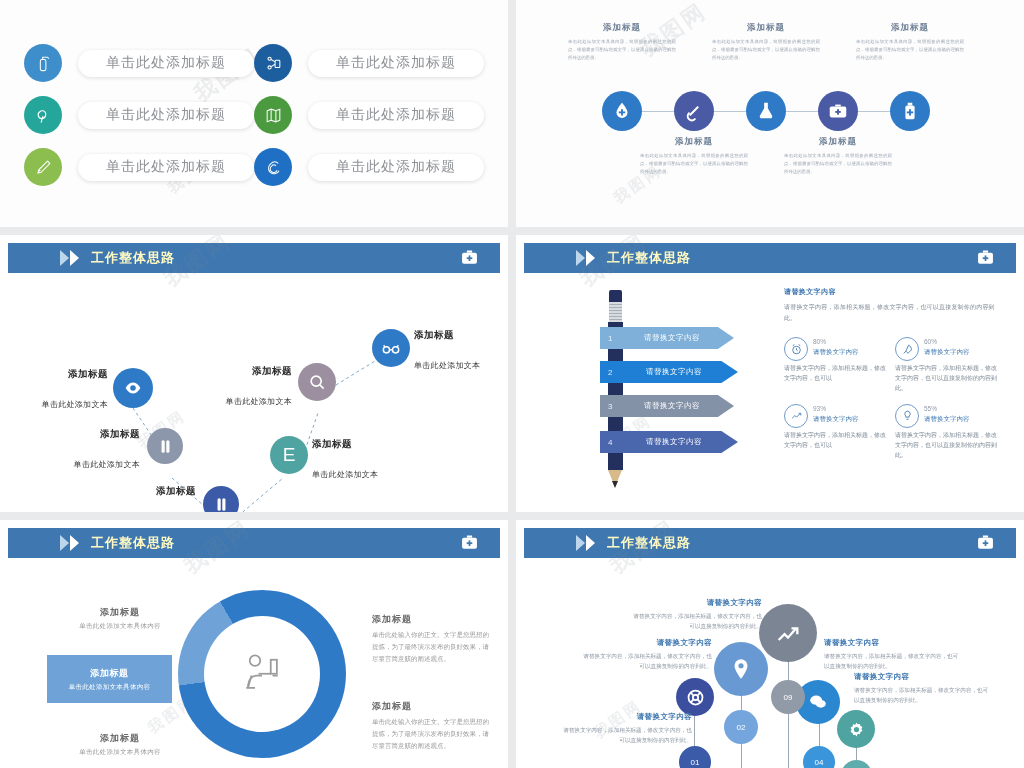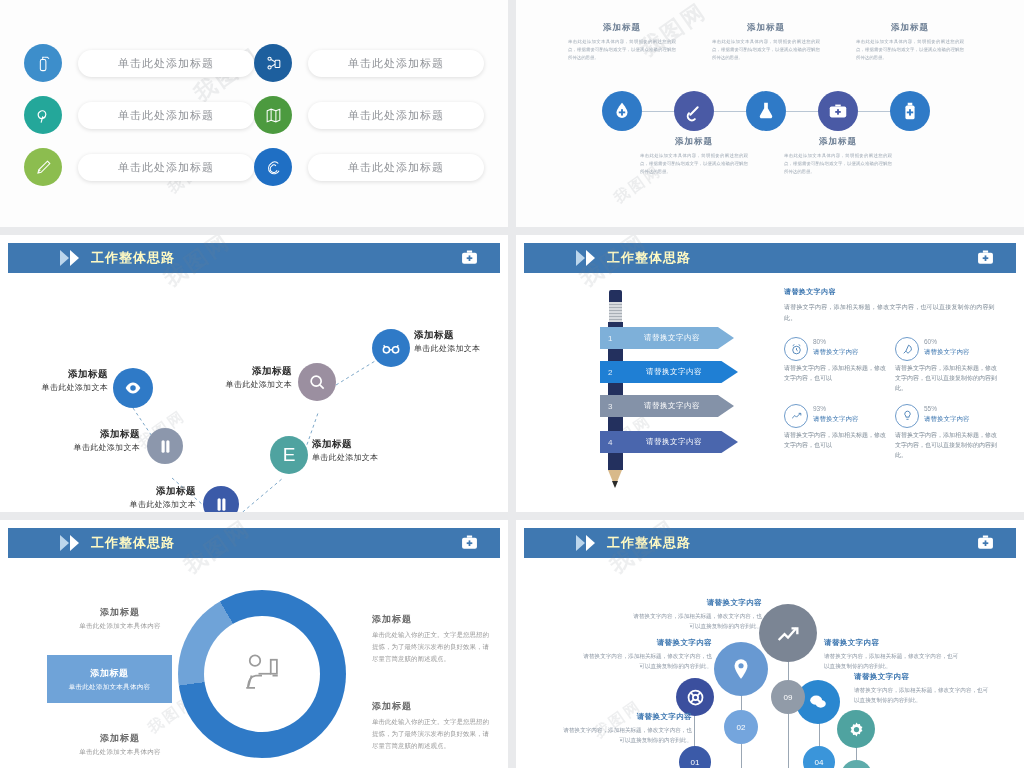--- a/index.html
+++ b/index.html
@@ -55,21 +55,21 @@
     flex:0 0 38px;
   }
   .s1pill {
     margin-left:16px;
     flex:1;
     height:27px;
     background:#fff;
     border-radius:14px;
     box-shadow:0 1px 4px rgba(0,0,0,.13);
     display:flex;align-items:center;justify-content:center;
-    color:#8e9196; font-size:11px; letter-spacing:1px;
+    color:#8e9196; font-size:14px; letter-spacing:1px;
   }
 
   
   .s2 { position:absolute; inset:0; }
   .s2cap { position:absolute; width:120px; text-align:center; }
   .s2cap .t { font-size:8.5px; color:#6f8196; font-weight:bold; letter-spacing:1px; margin-bottom:4px;}
   .s2cap .b { font-size:4.4px; color:#9aa5b1; line-height:1.85; text-align:justify; padding:0 6px; }
   .s2line { position:absolute; top:111px; height:1px; background:#b9c6d4; }
   .s2c {
     position:absolute; width:40px;height:40px;border-radius:50%;
@@ -78,21 +78,21 @@
   }
 
   
   .net { position:absolute; inset:38px 0 0 0; }
   .nnode {
     position:absolute; border-radius:50%;
     display:flex;align-items:center;justify-content:center;
   }
   .nlab { position:absolute; }
   .nlab .t { font-size:9.5px; font-weight:bold; color:#2b2b2b; letter-spacing:.5px; }
-  .nlab .b { font-size:8px; color:#3a3a3a; letter-spacing:.3px; margin-top:1px;}
+  .nlab .b { font-size:8px; color:#3a3a3a; letter-spacing:.3px; margin-top:18px;}
   .nlab.right { text-align:left; }
   .nlab.left { text-align:right; }
 
   
   .pencil { position:absolute; left:88px; top:55px; width:22px; }
   .p-cap { width:13px;height:12px;background:#23305e;margin:0 auto;border-radius:2px 2px 0 0; }
   .p-fer { width:13px;height:20px;margin:0 auto;
            background:repeating-linear-gradient(to bottom,#d7dade 0 2px,#a9afb6 2px 3px); }
   .p-body { width:15px;margin:0 auto;background:#23305e;height:148px; }
   .p-tip { width:0;height:0;margin:0 auto;

